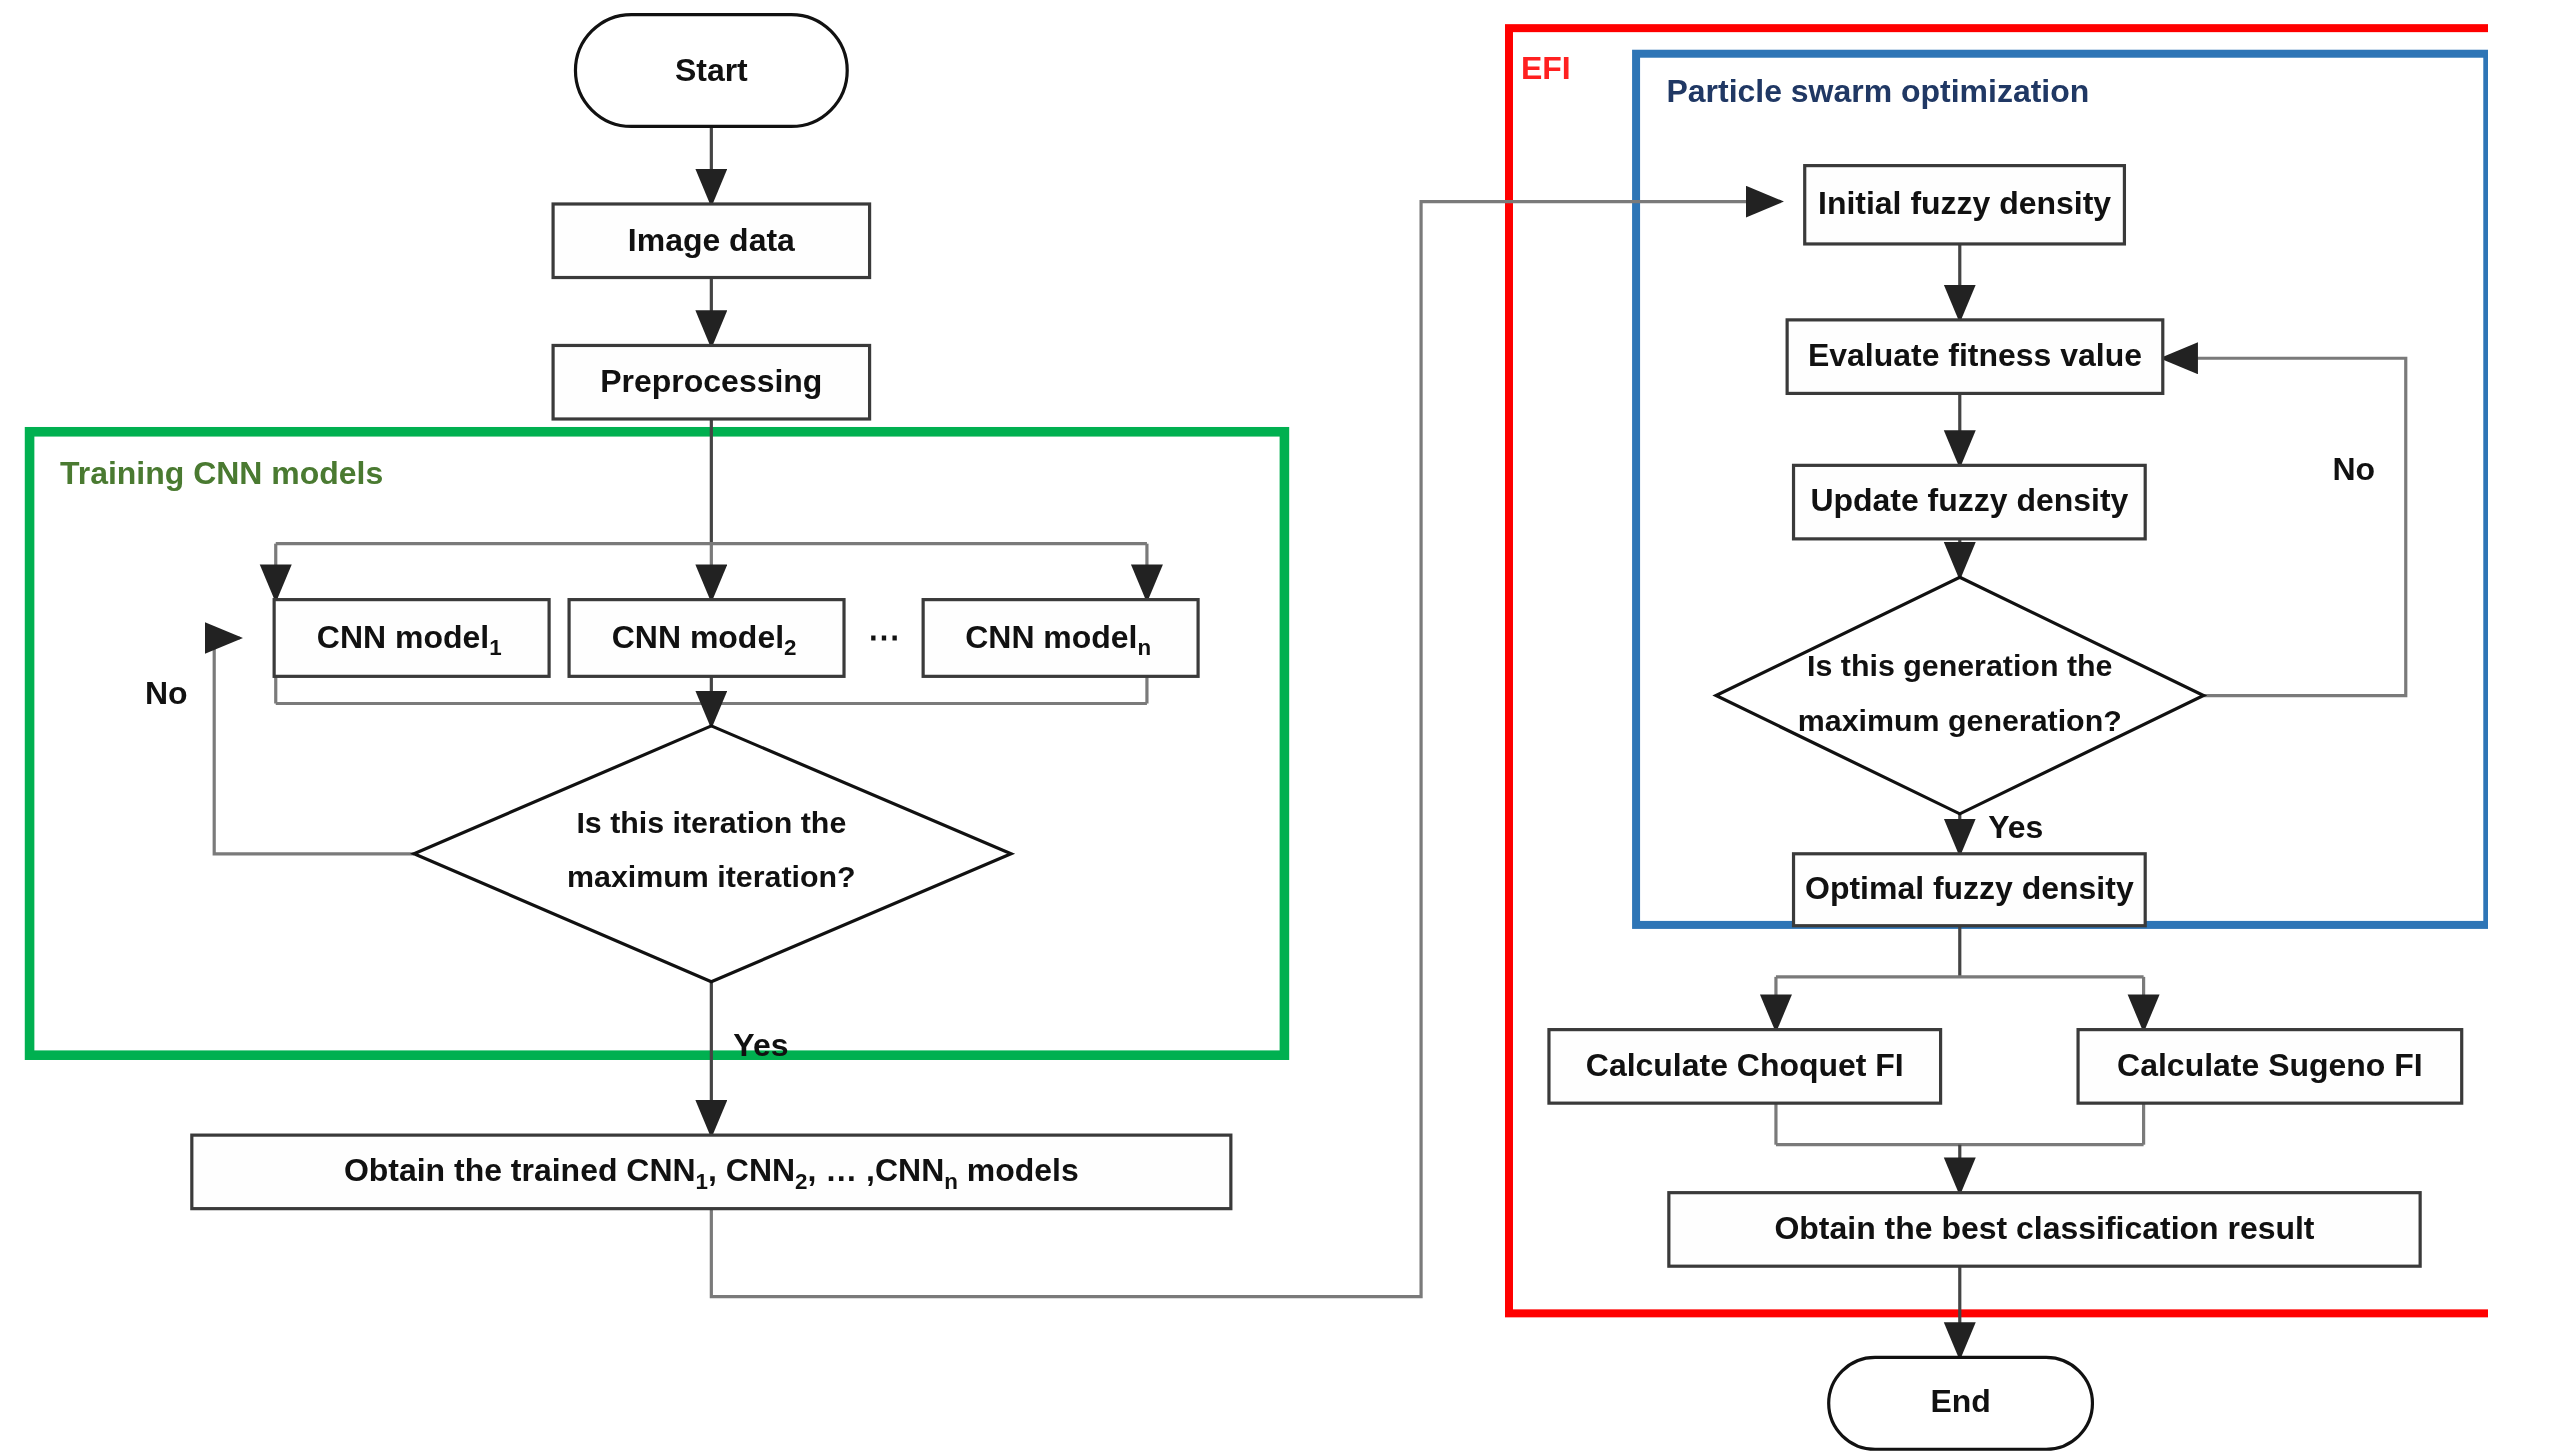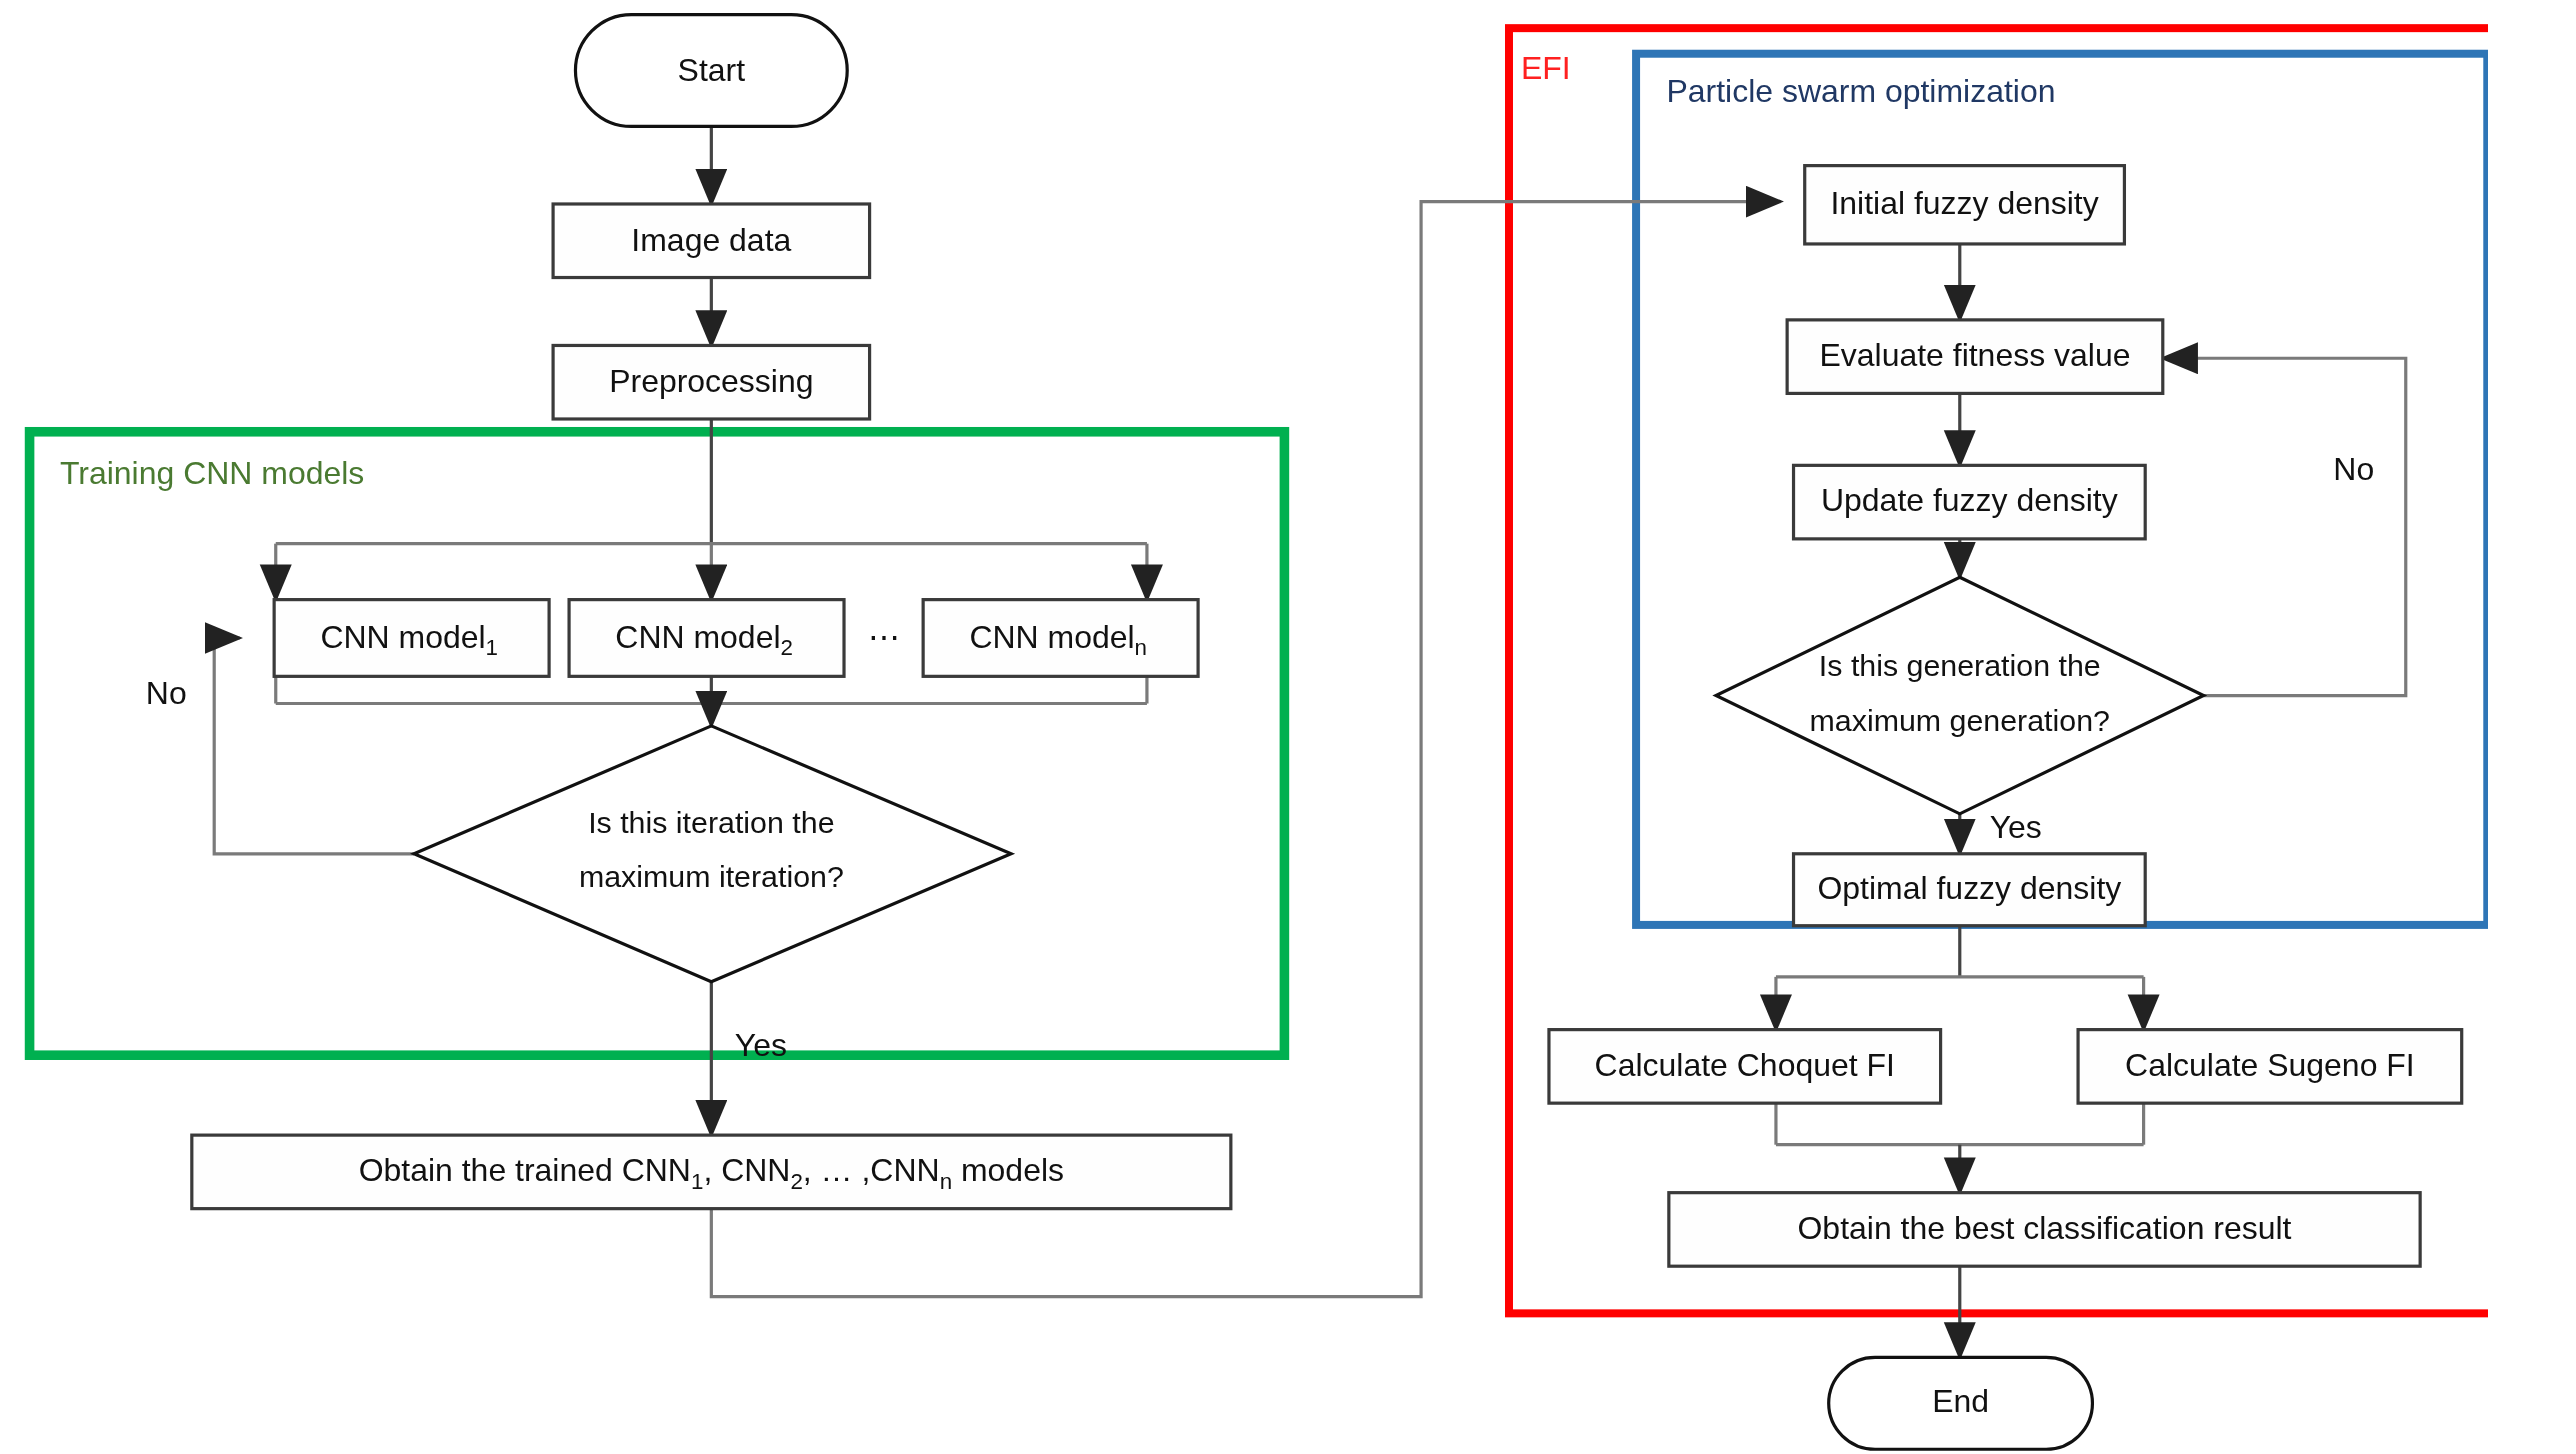--- a/index.html
+++ b/index.html
@@ -1,17 +1,17 @@
 <!DOCTYPE html>
 <html style="font-size:12.8px"><head>
 <meta charset="utf-8">
 <style>
   html,body{margin:0;padding:0;background:#ffffff;}
   body{font-family:"Liberation Sans",sans-serif;}
-  #stage{position:relative;width:2488px;height:1455px;background:#fff;overflow:hidden;}
+  #stage{position:relative;width:2488px;height:1455px;background:#fff;overflow:hidden;font-weight:bold;}
   svg{position:absolute;left:0;top:0;width:2576px;height:1455px;}
   .nodeText{font-family:"Liberation Sans",sans-serif;font-size:40px;fill:#111;text-anchor:middle;dominant-baseline:middle;}
   .nodeTextSm{font-family:"Liberation Sans",sans-serif;font-size:38px;fill:#111;text-anchor:middle;dominant-baseline:middle;}
   .edgeLabel{font-family:"Liberation Sans",sans-serif;font-size:40px;fill:#111;text-anchor:middle;dominant-baseline:middle;}
   .groupLabel{font-family:"Liberation Sans",sans-serif;font-size:40px;dominant-baseline:middle;}
   .sub{font-size:28px;}
   .proc{fill:#fefefe;stroke:#3a3a3a;stroke-width:4;}
   .term{fill:#fff;stroke:#111;stroke-width:4;}
   .dia{fill:#fff;stroke:#111;stroke-width:4;}
   .ln{stroke:#7a7a7a;stroke-width:4;fill:none;}

